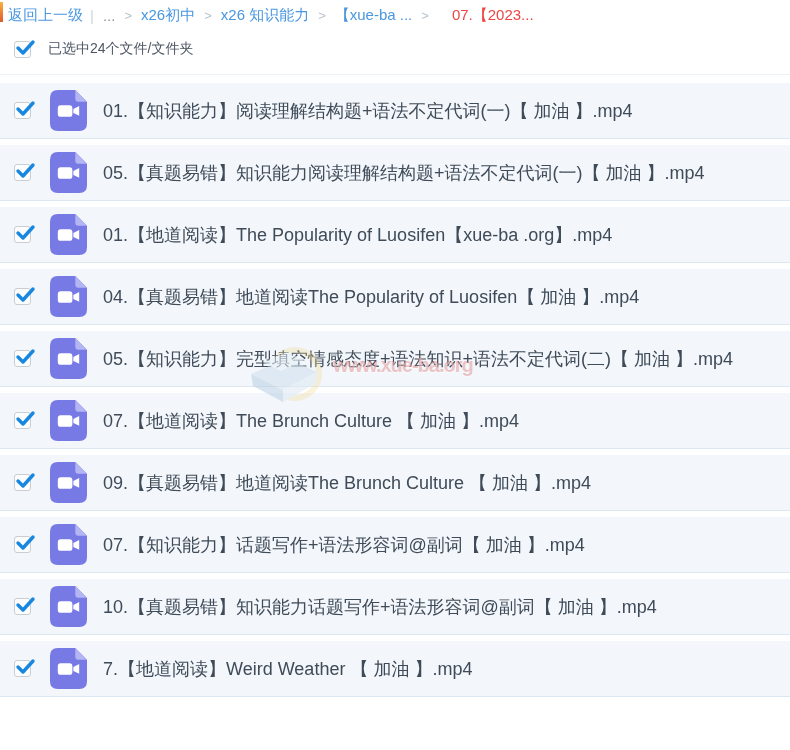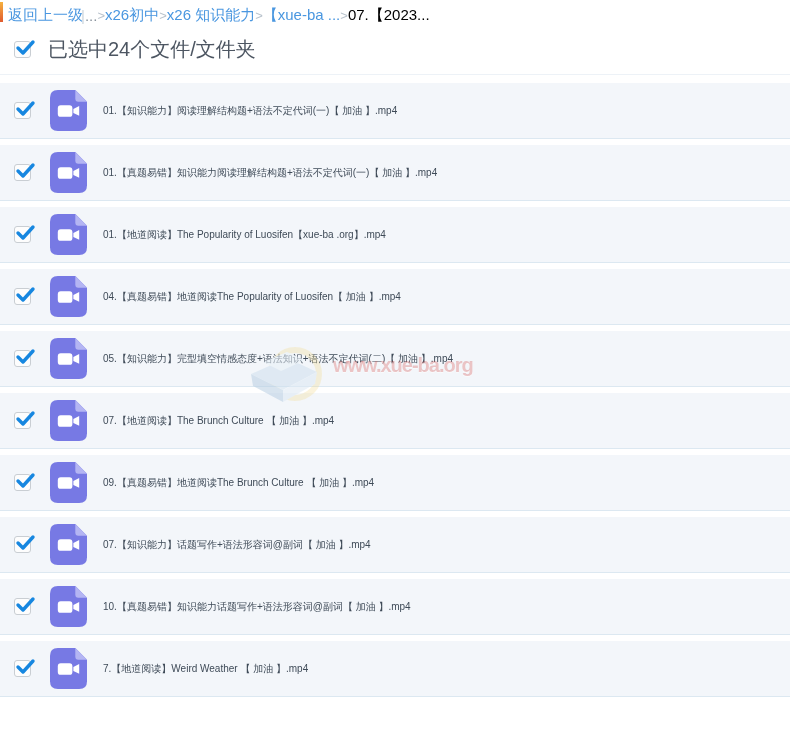--- a/index.html
+++ b/index.html
@@ -20,33 +20,33 @@
     background:#ffffff;
     font-family:"Liberation Sans","DejaVu Sans",sans-serif;
     color:var(--text-dark);
   }
   
   .edge-artifact{
     position:absolute;left:0;top:2px;width:3px;height:20px;
     background:linear-gradient(#f6b23f,#e05a2f);
   }
   .breadcrumb{
-    display:flex;align-items:center;
+    display:flex;align-items:center;gap:9px;
     padding:5px 0 0 8px;
     font-size:15px;height:25px;white-space:nowrap;
   }
   .crumb-link{color:var(--link-blue);cursor:pointer;text-decoration:none;}
   .crumb-pipe{color:#cdd5dc;margin-left:-2px;}
   .crumb-ellipsis{color:#8a949e;cursor:pointer;}
   .crumb-sep{color:var(--sep-gray);font-size:13px;}
-  .crumb-current{color:#000000;}
+  .crumb-current{color:#ef4444;margin-left:14px;}
   .selection-bar{
     display:flex;align-items:center;gap:17px;
     margin:14px 0 0 14px;height:20px;
-    font-size:20px;color:#4d5662;
+    font-size:14px;color:#4d5662;
   }
   .checkbox{
     position:relative;width:17px;height:17px;flex:0 0 17px;
     background:#fdfdfd;border:1px solid #c9ced3;border-radius:3px;
     cursor:pointer;
   }
   .checkbox svg{position:absolute;left:-1px;top:-3px;overflow:visible;}
   .file-list{
     margin-top:15px;
     border-top:1px solid #edf2f7;
@@ -55,21 +55,21 @@
   .file-row{
     display:flex;align-items:center;
     height:56px;margin-bottom:6px;
     background:var(--row-bg);
     border-bottom:1px solid var(--row-border);
     padding-left:14px;
   }
   .file-row .checkbox{margin-right:19px;}
   .file-icon{width:37px;height:41px;flex:0 0 37px;margin-right:16px;}
   .file-name{
-    font-size:10px;color:var(--text-dark);
+    font-size:18px;color:var(--text-dark);
     white-space:nowrap;overflow:hidden;text-overflow:ellipsis;
     cursor:pointer;
   }
   .watermark{
     position:absolute;left:243px;top:344px;
     display:flex;align-items:flex-start;
     pointer-events:none;z-index:5;
   }
   .watermark-logo{width:88px;height:70px;opacity:.55;}
   .watermark-text{
@@ -128,21 +128,21 @@
       <svg width="21" height="19">
         <polyline points="4,9 9,14 19,3" stroke="#1787e0" stroke-width="3.4" fill="none" stroke-linecap="round" stroke-linejoin="round"></polyline>
       </svg>
     </span>
     <svg class="file-icon" viewBox="0 0 38 42">
       <path d="M8 0 H26 L38 12 V34 Q38 42 30 42 H8 Q0 42 0 34 V8 Q0 0 8 0 Z" fill="#7779e4"></path>
       <path d="M26 0 L38 12 H29 Q26 12 26 9 Z" fill="#b4b5f3"></path>
       <rect x="8" y="15.5" width="15" height="12" rx="3" fill="#ffffff"></rect>
       <path d="M24 19.5 L30 16.5 V26.5 L24 23.5 Z" fill="#ffffff"></path>
     </svg>
-    <span class="file-name">01.【真题易错】知识能力阅读理解结构题+语法不定代词(一)【 加油 】.mp4</span>
+    <span class="file-name">05.【真题易错】知识能力阅读理解结构题+语法不定代词(一)【 加油 】.mp4</span>
   </div>
 
   <div class="file-row">
     <span class="checkbox">
       <svg width="21" height="19">
         <polyline points="4,9 9,14 19,3" stroke="#1787e0" stroke-width="3.4" fill="none" stroke-linecap="round" stroke-linejoin="round"></polyline>
       </svg>
     </span>
     <svg class="file-icon" viewBox="0 0 38 42">
       <path d="M8 0 H26 L38 12 V34 Q38 42 30 42 H8 Q0 42 0 34 V8 Q0 0 8 0 Z" fill="#7779e4"></path>

